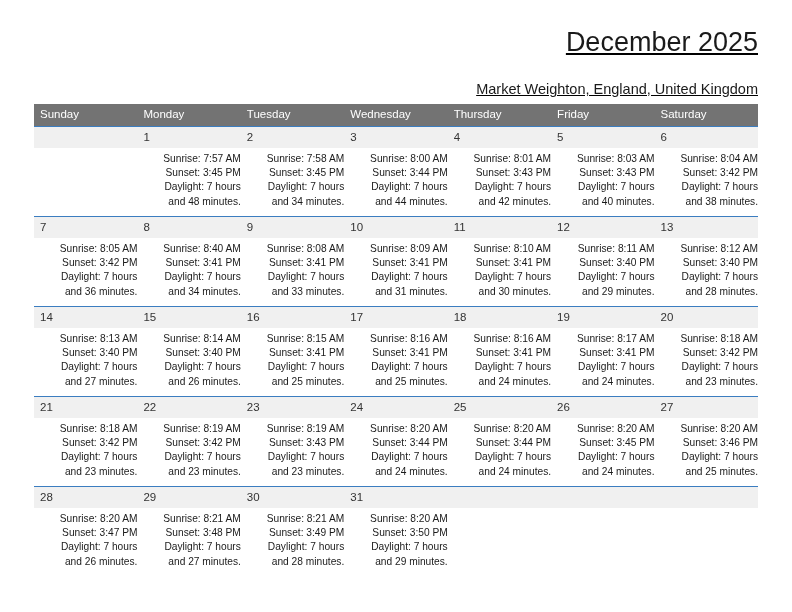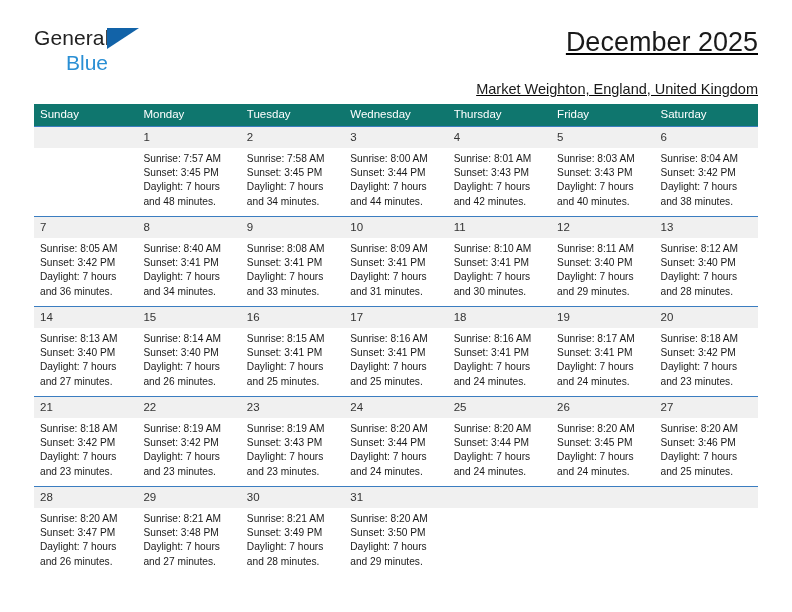--- a/index.html
+++ b/index.html
@@ -90,21 +90,21 @@
   
   .cal {
     position: absolute;
     left: 34px;
     top: 104px;
     width: 724px;
     border-collapse: collapse;
     table-layout: fixed;
   }
   .cal th {
-    background: #0f766e;
+    background: #737373;
     color: #ffffff;
     font-weight: normal;
     font-size: 11.5px;
     text-align: left;
     padding: 4px 0 5px 6px;
     line-height: 13px;
     border: none;
   }
 
   .week-row > td {
@@ -124,39 +124,33 @@
   }
   .daynum.empty {
     color: transparent;
   }
 
   .details {
     padding: 4px 0 0 6px;
     font-size: 10.2px;
     line-height: 14.2px;
     color: #1a1a1a;
+    text-align: right;
   }
   .details div {
     white-space: nowrap;
   }
 </style>
 </head>
 <body>
 
 <div class="page">
 
   <div class="top">
 
-    <div class="brand">
-      <div class="brand-line1">
-        <span>General</span>
-        <span class="brand-tri"></span>
-      </div>
-      <div class="brand-line2">Blue</div>
-    </div>
 
     <div class="titles">
       <div class="cal-title">December 2025</div>
       <div class="cal-subtitle">Market Weighton, England, United Kingdom</div>
     </div>
 
   </div>
 
   <table class="cal">
     <thead>

